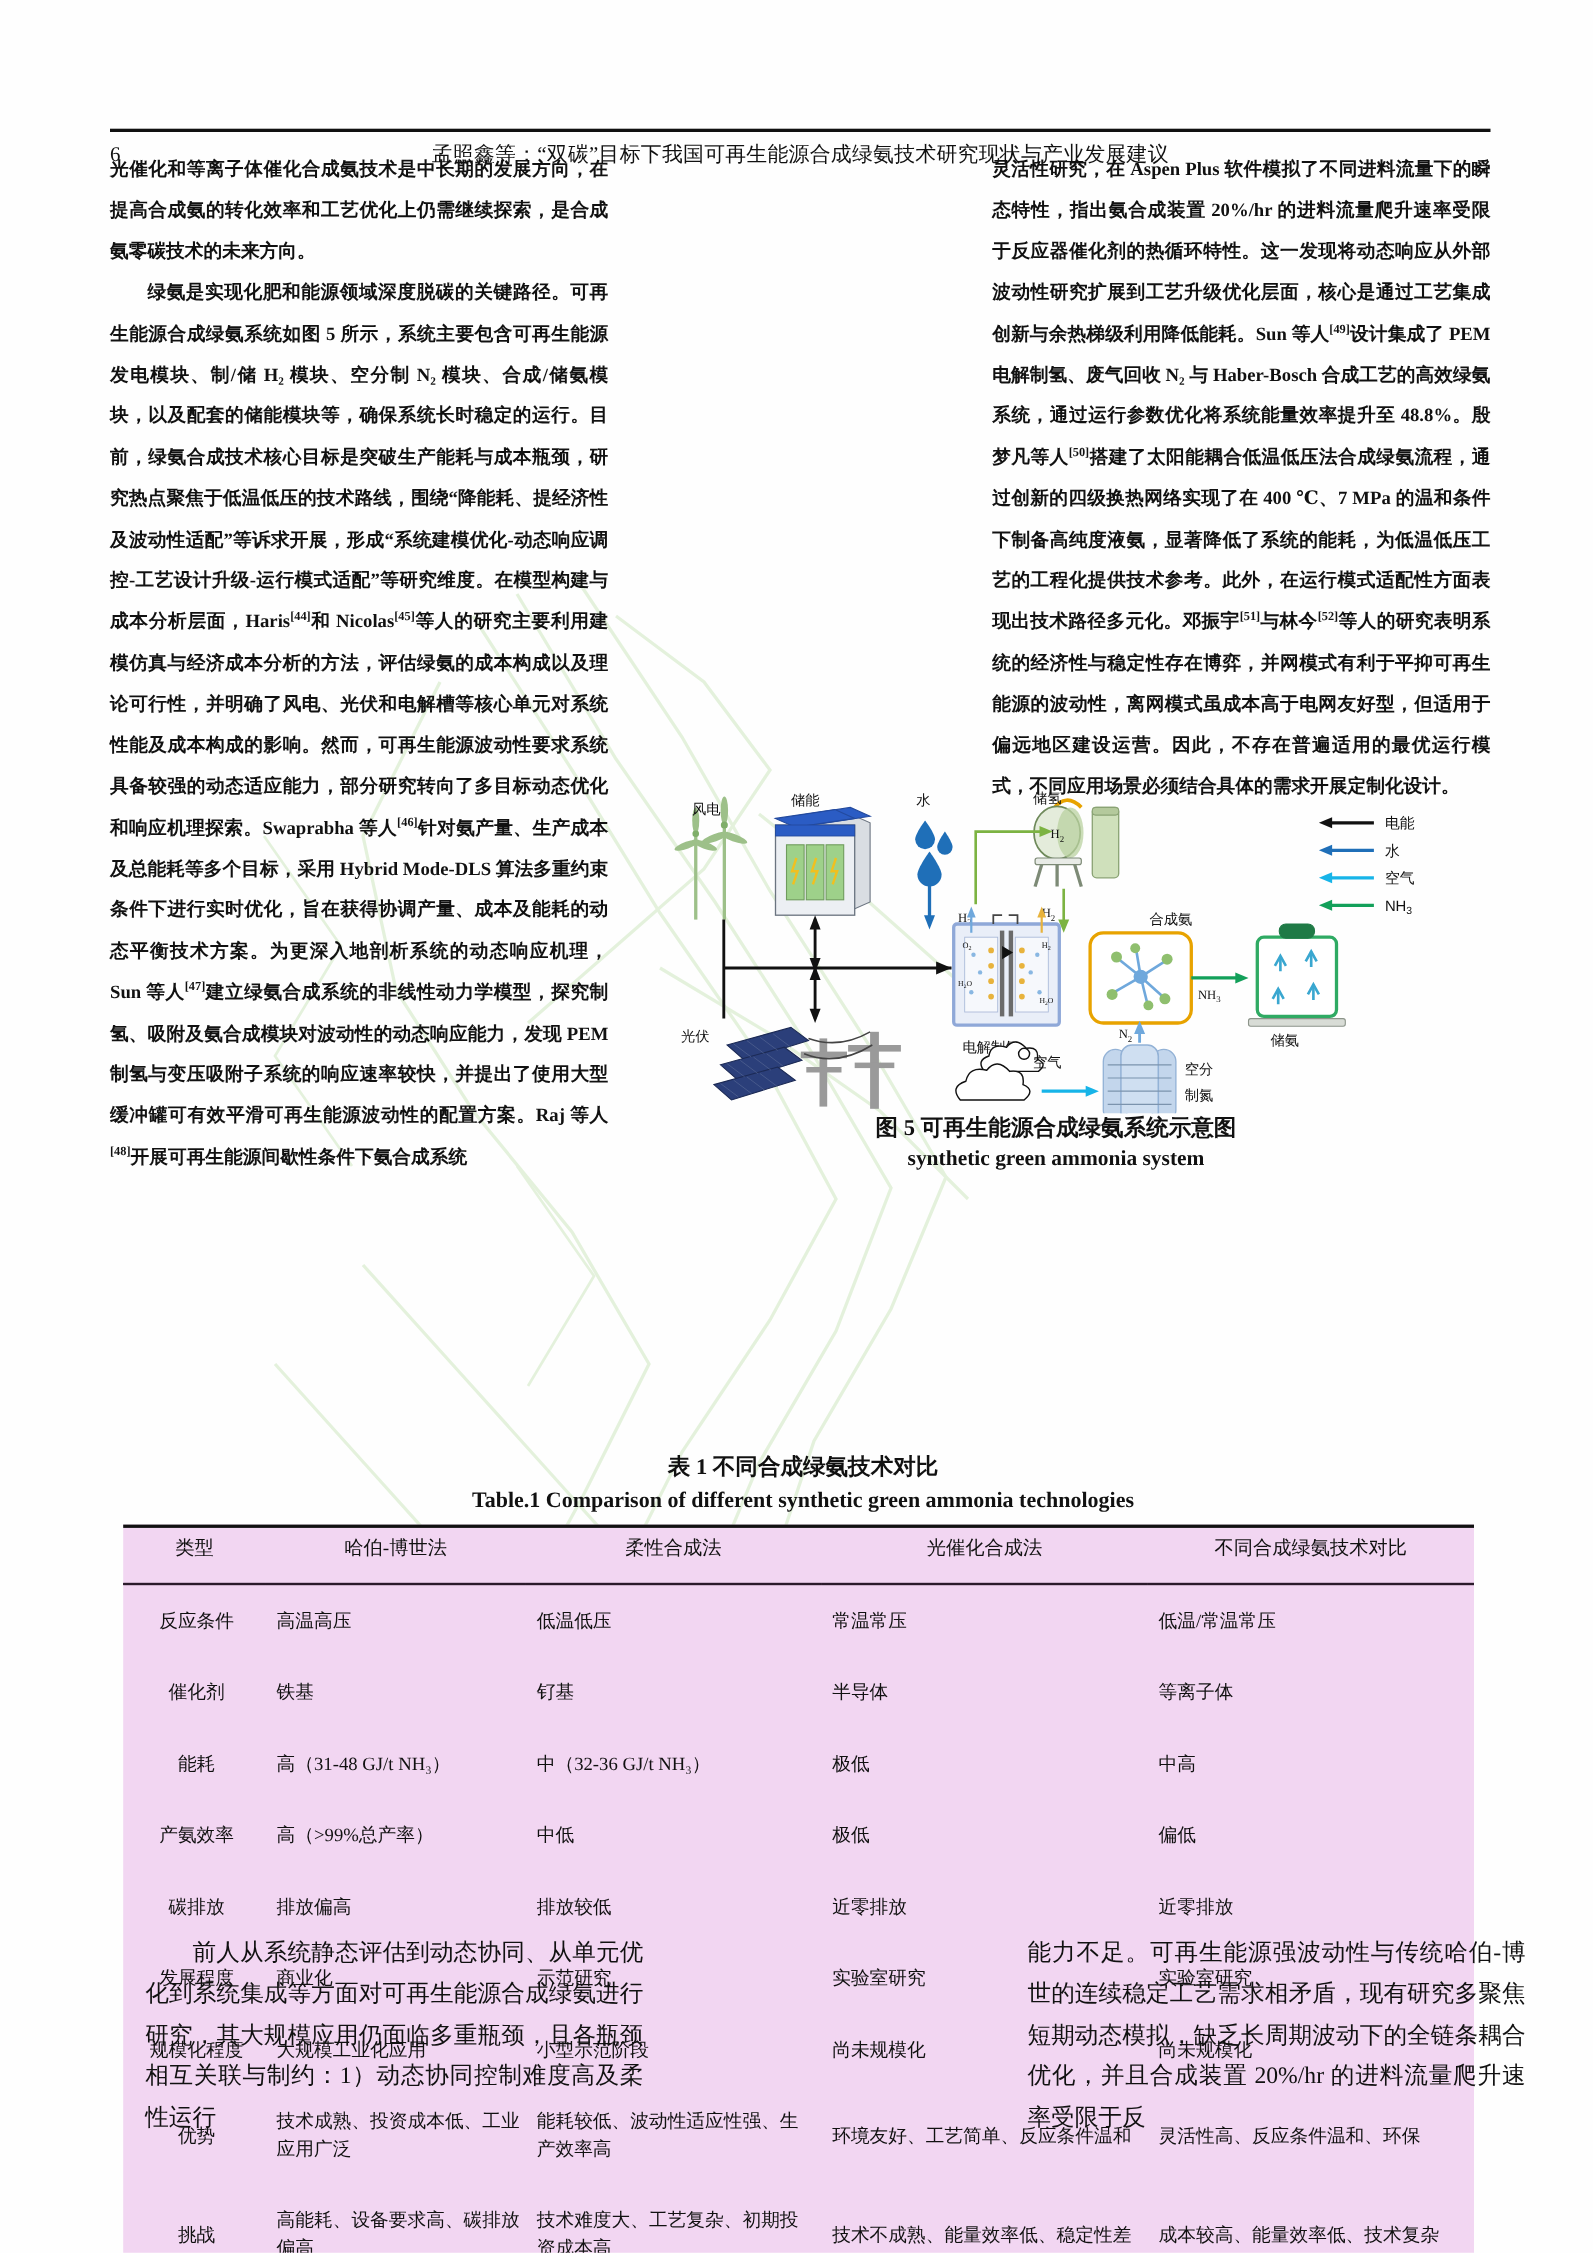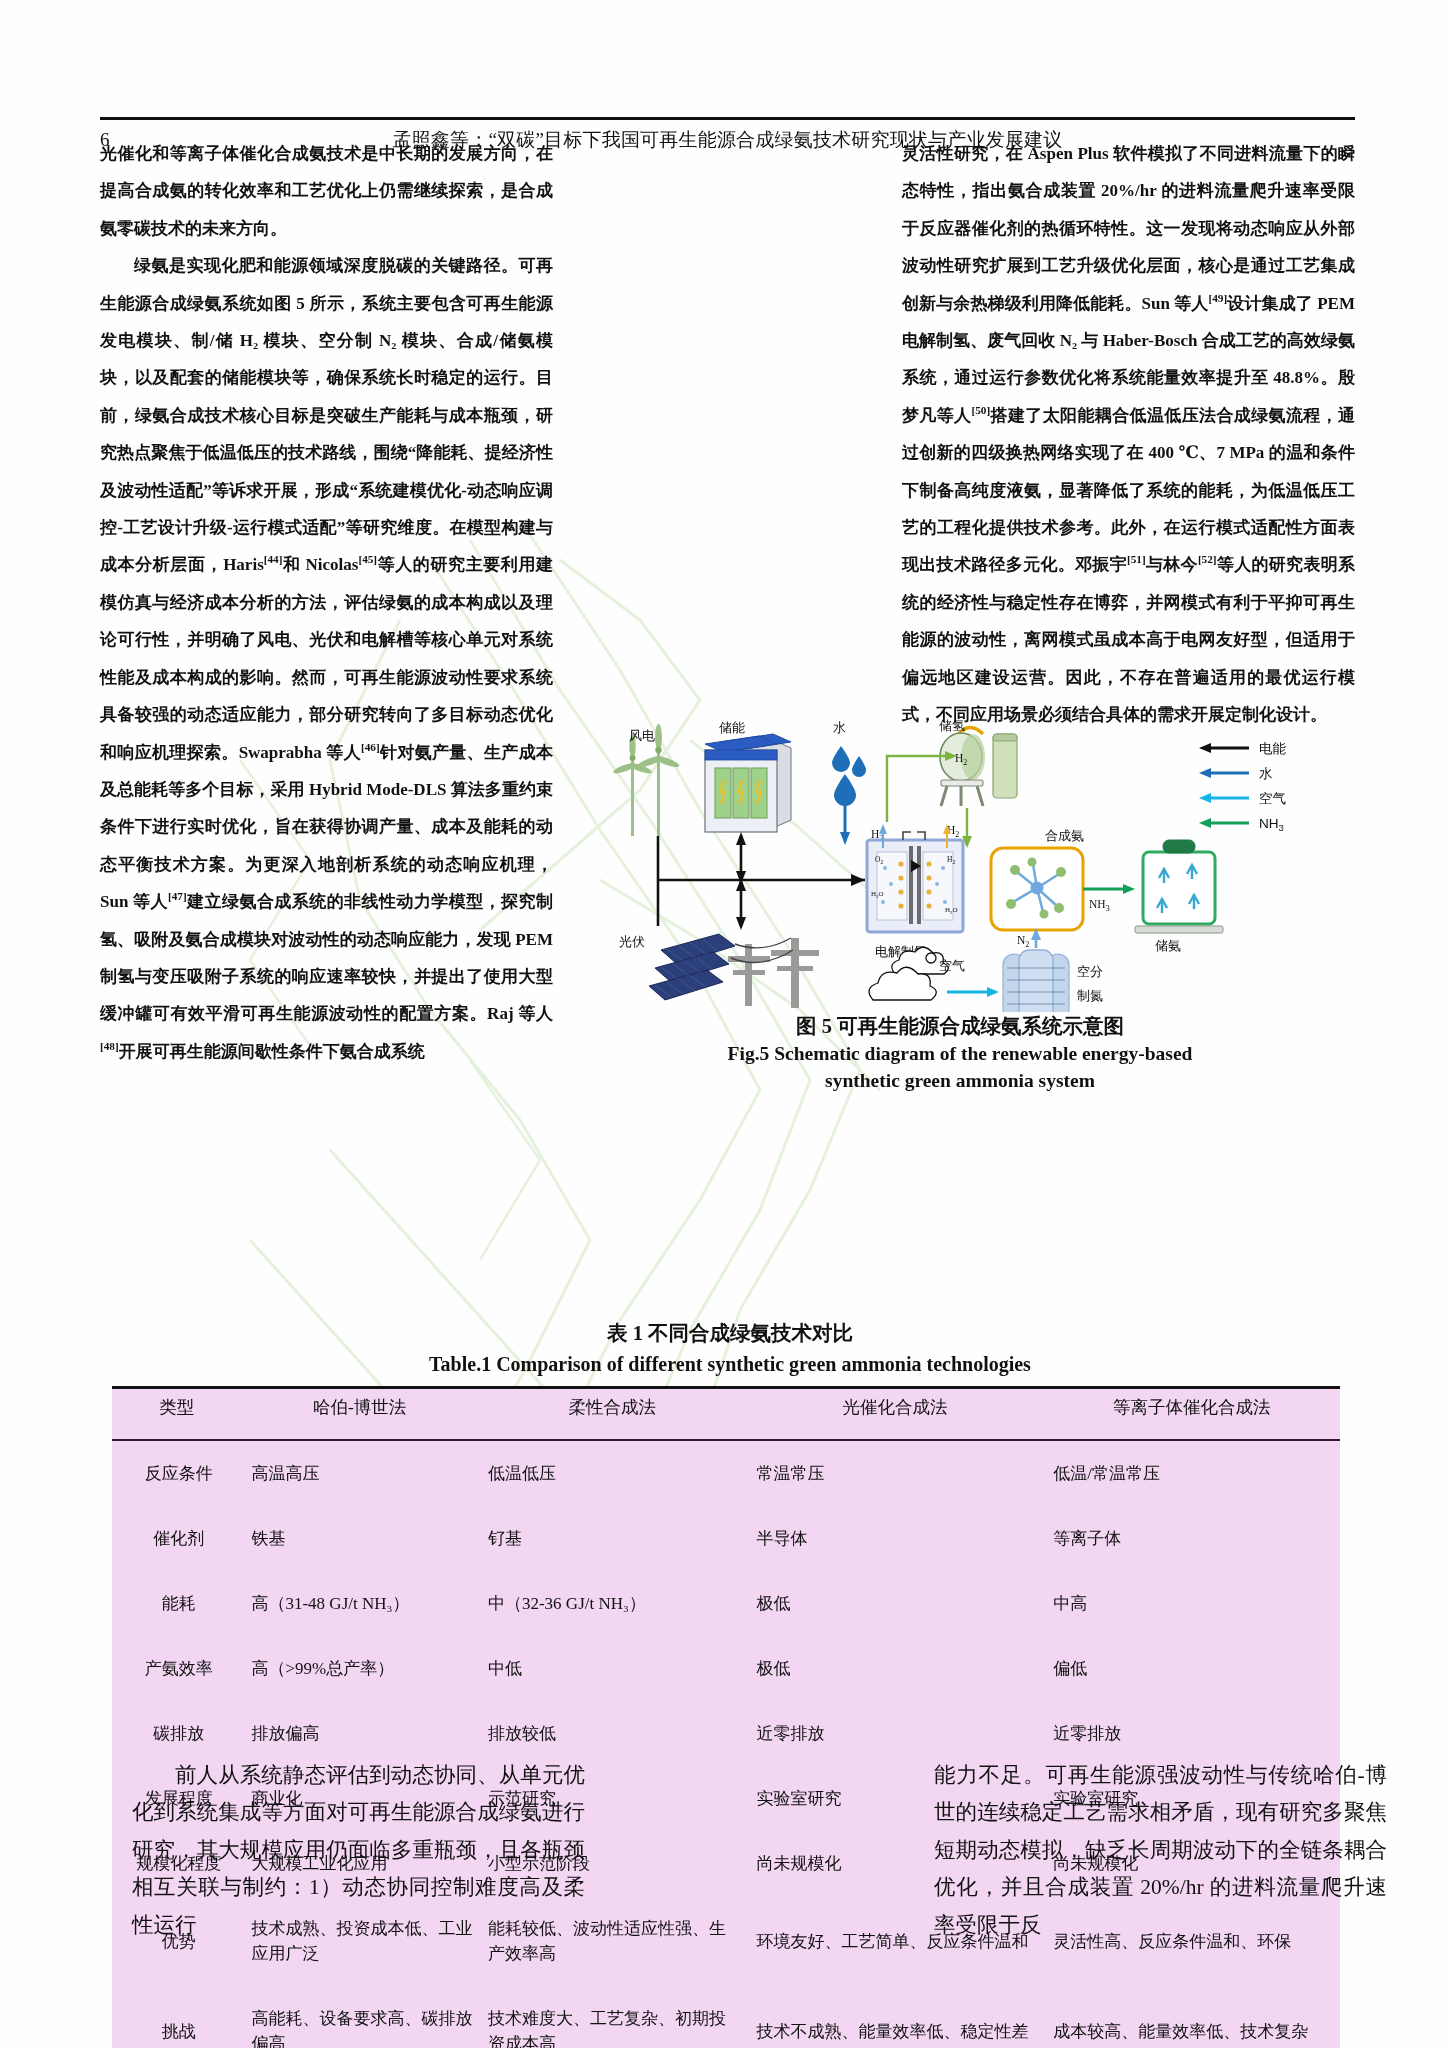--- a/index.html
+++ b/index.html
@@ -475,36 +475,35 @@
       <g>
         <line x1="352" y1="280" x2="396" y2="280" stroke="#17b4e8" stroke-width="3"></line>
         <polygon points="404,280 392,275 392,285" fill="#17b4e8"></polygon>
       </g>
 
     </svg>
   </div>
 
   <div class="fig-caption">
     <div class="cn">图 5  可再生能源合成绿氨系统示意图</div>
-    <div class="en">Fig.5 Schematic diagram of the renewable energy-based</div>
     <div class="en">synthetic green ammonia system</div>
   </div>
 
   <div class="tbl-cap-cn">表 1  不同合成绿氨技术对比</div>
   <div class="tbl-cap-en">Table.1 Comparison of different synthetic green ammonia technologies</div>
 
   <div class="tbl-wrap">
     <table class="cmp">
       <thead>
         <tr>
           <th class="k">类型</th>
           <th class="c1">哈伯-博世法</th>
           <th class="c2">柔性合成法</th>
           <th class="c3">光催化合成法</th>
-          <th class="c4">等离子体催化合成法</th>
+          <th class="c4">不同合成绿氨技术对比</th>
         </tr>
       </thead>
       <tbody>
         <tr>
           <td class="k">反应条件</td>
           <td class="v">高温高压</td>
           <td class="v">低温低压</td>
           <td class="v">常温常压</td>
           <td class="v">低温/常温常压</td>
         </tr>

